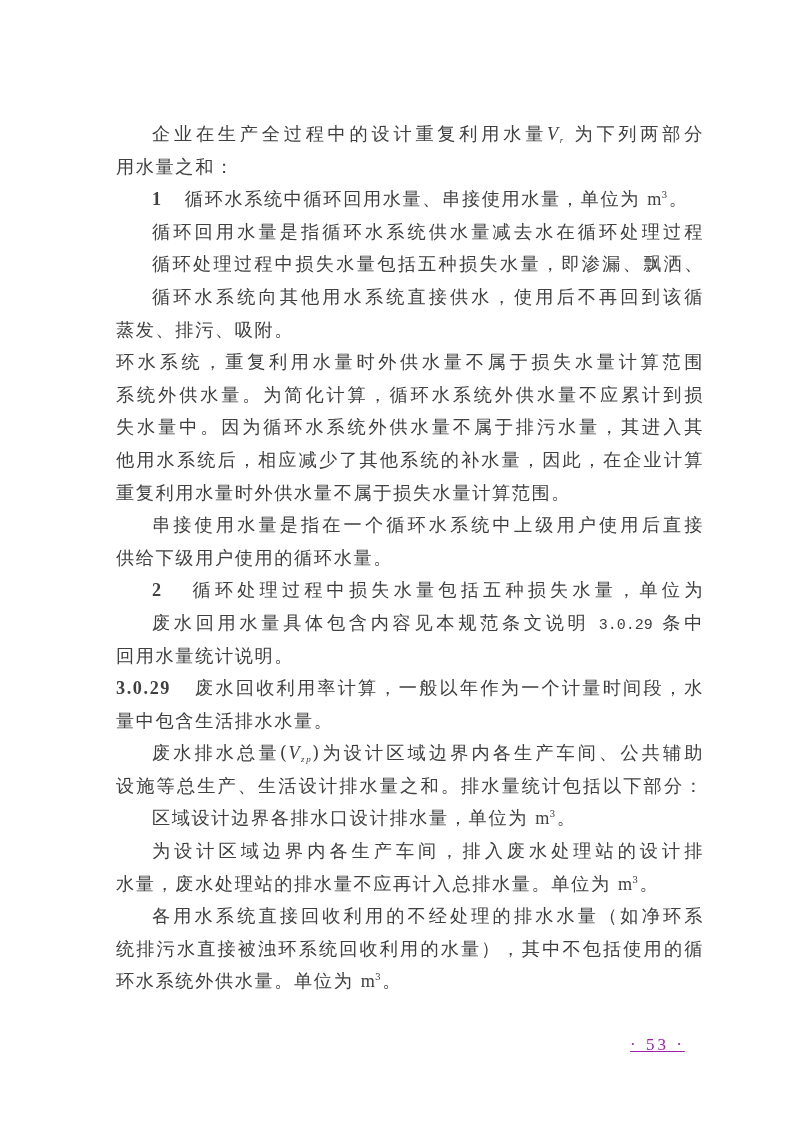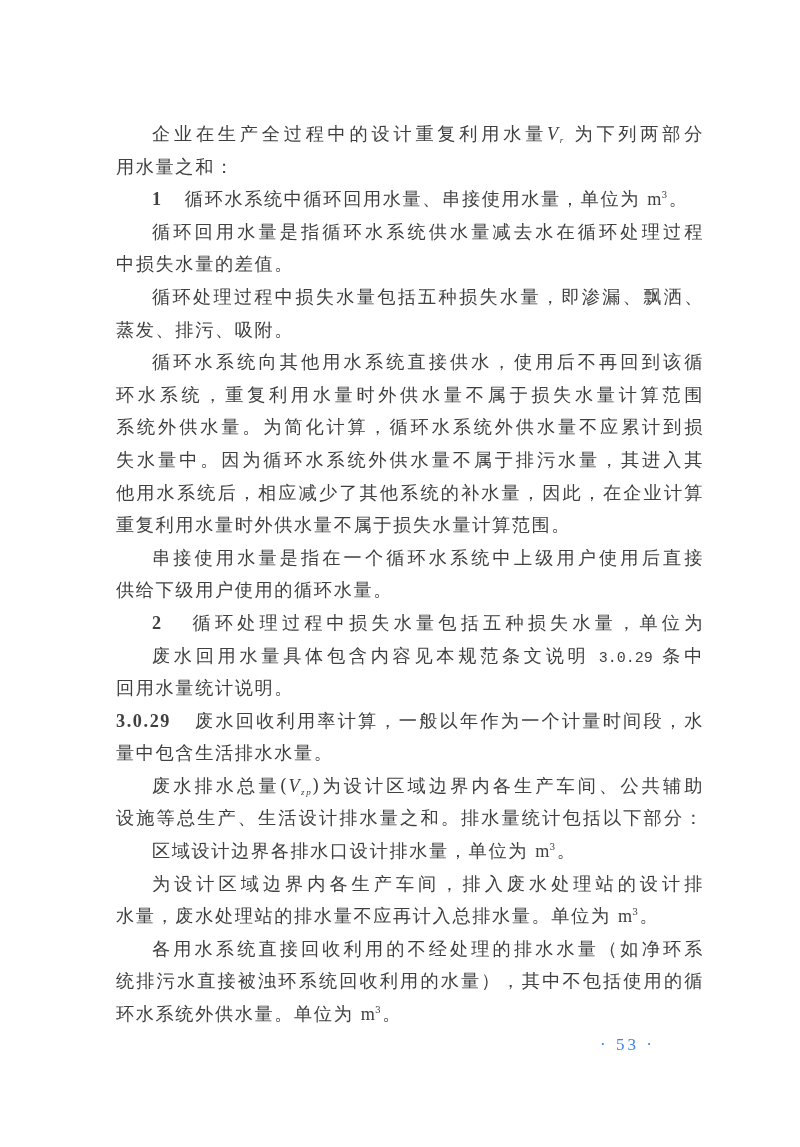--- a/index.html
+++ b/index.html
@@ -14,48 +14,48 @@
   .line { white-space: nowrap; height: 32.6px; text-align: justify; text-align-last: justify; }
   .line.last { text-align-last: left; }
   .indent { padding-left: 36px; }
   .num { font-family: "Liberation Serif", serif; font-weight: bold; }
   .mono { font-family: "Liberation Mono", monospace; font-size: 15px; letter-spacing: 0; }
   .it { font-style: italic; font-family: "Liberation Serif", serif; }
   sup { font-size: 9px; vertical-align: 7px; line-height: 0; }
   sub { font-size: 9px; vertical-align: -3px; line-height: 0; }
   .unit { font-family: "Liberation Serif", serif; letter-spacing: 0; }
   .page-number {
-    position: absolute; left: 600px; top: 1035px;
-    font-family: "Liberation Serif", serif; font-size: 17px; color: #3b82f6;
+    position: absolute; left: 630px; top: 1035px;
+    font-family: "Liberation Serif", serif; font-size: 17px; color: #a21caf;
     letter-spacing: 3px;
+    text-decoration: underline;
   }
 </style>
 </head>
 <body>
 
 <div class="page">
 
   <div class="line indent">
     <span>企业在生产全过程中的设计重复利用水量</span><span class="it">V</span><sub class="it">r</sub><span> 为下列两部分</span>
   </div>
   <div class="line last">
     <span>用水量之和：</span>
   </div>
 
   <div class="line last indent">
     <span class="num">1</span>&nbsp;&nbsp;&nbsp;<span>循环水系统中循环回用水量、串接使用水量，单位为 </span><span class="unit">m</span><sup>3</sup><span>。</span>
   </div>
 
   <div class="line indent"><span>循环回用水量是指循环水系统供水量减去水在循环处理过程</span></div>
-  <div class="line last"><span>中损失水量的差值。</span></div>
 
   <div class="line indent"><span>循环处理过程中损失水量包括五种损失水量，即渗漏、飘洒、</span></div>
+  <div class="line indent"><span>循环水系统向其他用水系统直接供水，使用后不再回到该循</span></div>
+
   <div class="line last"><span>蒸发、排污、吸附。</span></div>
-
-  <div class="line indent"><span>循环水系统向其他用水系统直接供水，使用后不再回到该循</span></div>
   <div class="line"><span>环水系统，重复利用水量时外供水量不属于损失水量计算范围</span></div>
   <div class="line"><span>系统外供水量。为简化计算，循环水系统外供水量不应累计到损</span></div>
   <div class="line"><span>失水量中。因为循环水系统外供水量不属于排污水量，其进入其</span></div>
   <div class="line"><span>他用水系统后，相应减少了其他系统的补水量，因此，在企业计算</span></div>
   <div class="line last"><span>重复利用水量时外供水量不属于损失水量计算范围。</span></div>
 
   <div class="line indent"><span>串接使用水量是指在一个循环水系统中上级用户使用后直接</span></div>
   <div class="line last"><span>供给下级用户使用的循环水量。</span></div>
 
   <div class="line indent">

